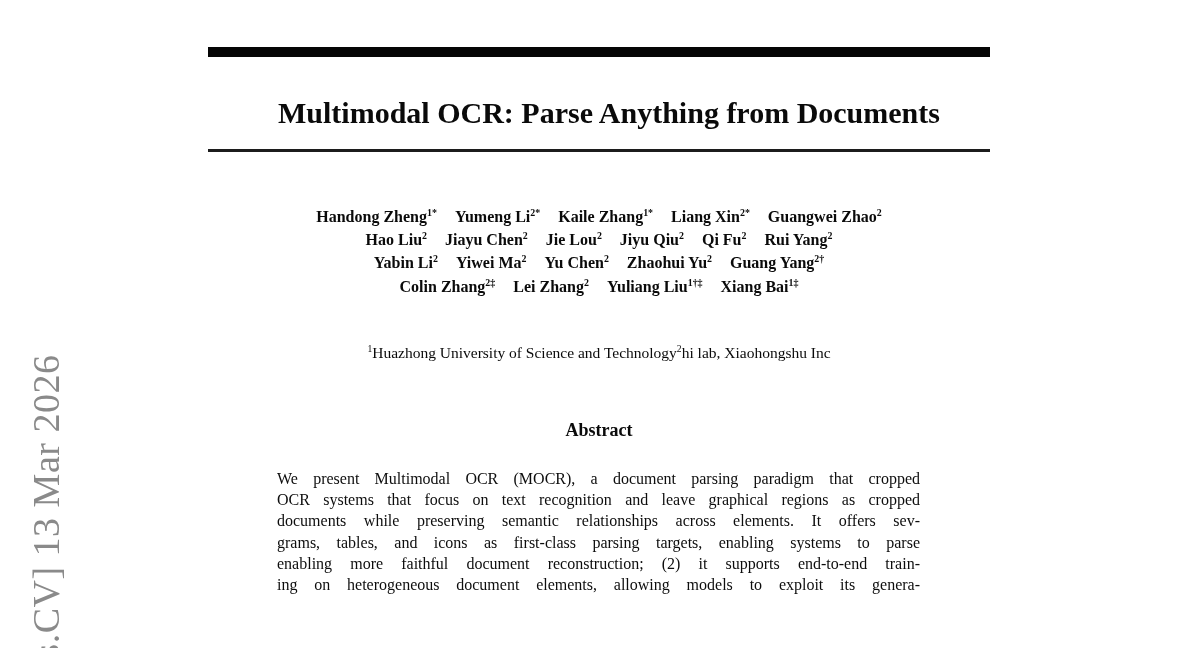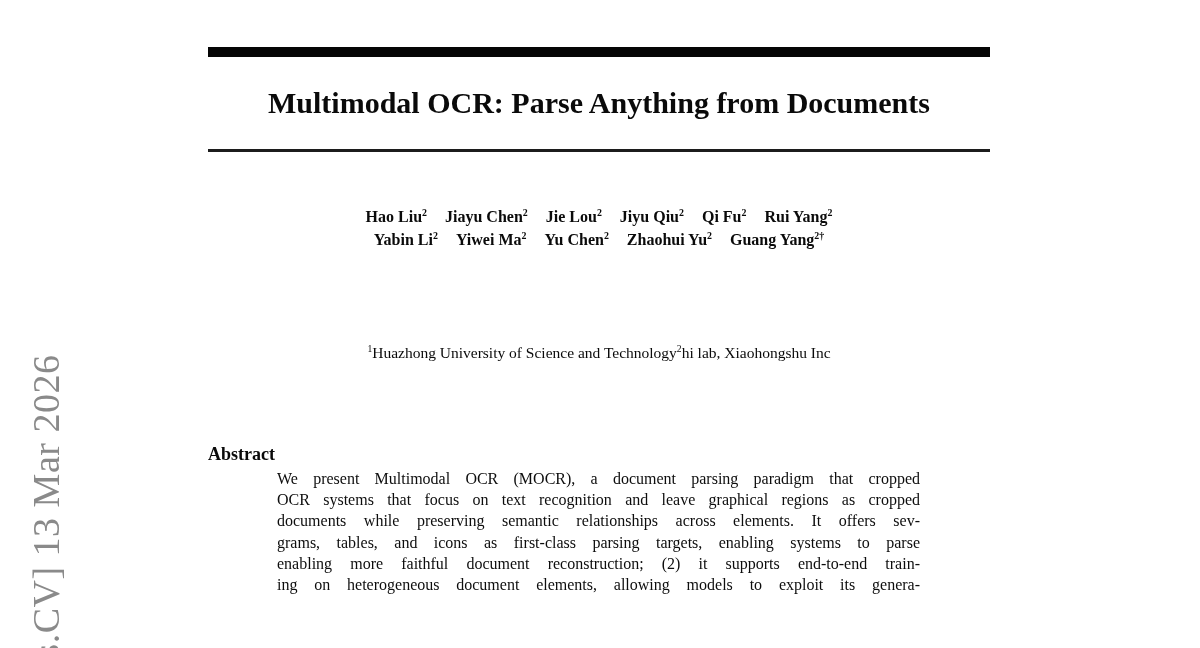--- a/index.html
+++ b/index.html
@@ -30,21 +30,21 @@
   .top-bar {
     position: absolute;
     left: 208px; top: 47px;
     width: 782px; height: 10px;
     background: #050505;
   }
   .paper-title {
     position: absolute;
     left: 208px; top: 86px;
     width: 782px;
-    margin: 0;
+    margin: 10px;
     text-align: center;
     font-size: 30px;
     font-weight: bold;
     color: #0a0a0a;
   }
   .title-rule {
     position: absolute;
     left: 208px; top: 149px;
     width: 782px; height: 3px;
     background: #1c1c1c;
@@ -69,23 +69,24 @@
     left: 208px; top: 344px;
     width: 782px;
     text-align: center;
     font-size: 15.5px;
     color: #0a0a0a;
   }
   .affil { white-space: nowrap; }
   .affil + .affil { }
   .abstract-heading {
     position: absolute;
-    left: 208px; top: 444px;
+    left: 208px; top: 420px;
     width: 782px;
     margin: 0;
+    text-align: center;
     font-size: 18px;
     font-weight: bold;
     color: #0a0a0a;
   }
   .abstract-body {
     position: absolute;
     left: 277px; top: 468px;
     width: 643px;
     font-size: 16px;
     line-height: 21.2px;
@@ -105,22 +106,24 @@
 
   <div class="arxiv-watermark">cs.CV] 13 Mar 2026</div>
 
   <div class="top-bar"></div>
 
   <h1 class="paper-title">Multimodal OCR: Parse Anything from Documents</h1>
 
   <div class="title-rule"></div>
 
   <div class="authors" id="authors">
+      <div class="author-line"><span class="author">Handong Zheng<sup>1*</sup></span><span class="author">Yumeng Li<sup>2*</sup></span><span class="author">Kaile Zhang<sup>1*</sup></span><span class="author">Liang Xin<sup>2*</sup></span><span class="author">Guangwei Zhao<sup>2</sup></span></div>
       <div class="author-line"><span class="author">Hao Liu<sup>2</sup></span><span class="author">Jiayu Chen<sup>2</sup></span><span class="author">Jie Lou<sup>2</sup></span><span class="author">Jiyu Qiu<sup>2</sup></span><span class="author">Qi Fu<sup>2</sup></span><span class="author">Rui Yang<sup>2</sup></span></div>
       <div class="author-line"><span class="author">Yabin Li<sup>2</sup></span><span class="author">Yiwei Ma<sup>2</sup></span><span class="author">Yu Chen<sup>2</sup></span><span class="author">Zhaohui Yu<sup>2</sup></span><span class="author">Guang Yang<sup>2†</sup></span></div>
+      <div class="author-line"><span class="author">Colin Zhang<sup>2‡</sup></span><span class="author">Lei Zhang<sup>2</sup></span><span class="author">Yuliang Liu<sup>1†‡</sup></span><span class="author">Xiang Bai<sup>1‡</sup></span></div>
     </div>
 
   <div class="affiliations" id="affiliations"><span class="affil"><sup>1</sup>Huazhong University of Science and Technology</span><span class="affil"><sup>2</sup>hi lab, Xiaohongshu Inc</span></div>
 
   <h2 class="abstract-heading">Abstract</h2>
 
   <div class="abstract-body" id="abstract-body">
       <div class="abs-line">We present Multimodal OCR (MOCR), a document parsing paradigm that cropped</div>
       <div class="abs-line">OCR systems that focus on text recognition and leave graphical regions as cropped</div>
       <div class="abs-line">documents while preserving semantic relationships across elements. It offers sev-</div>

